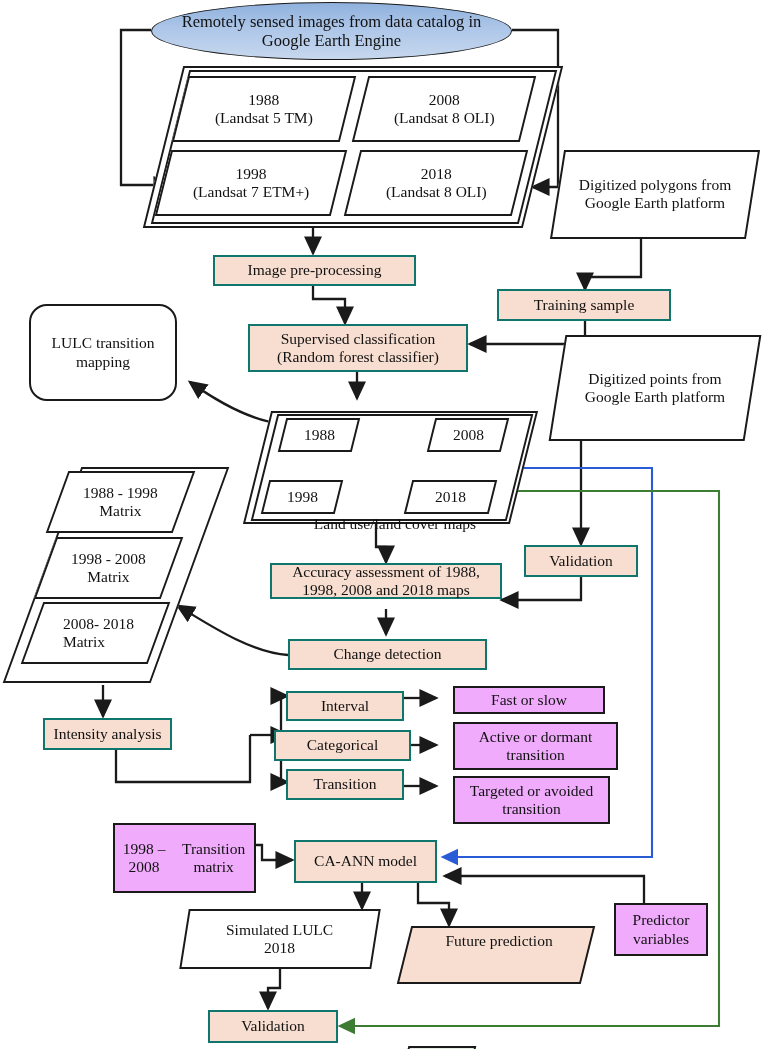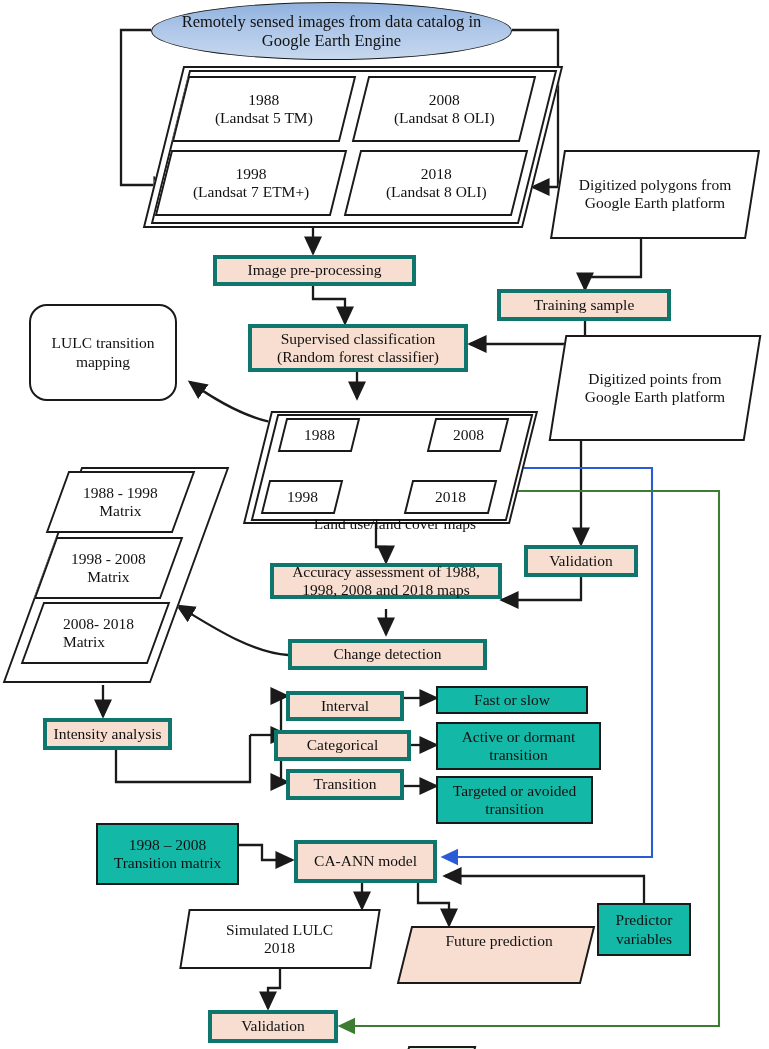--- a/index.html
+++ b/index.html
@@ -1,22 +1,22 @@
 <!DOCTYPE html>
 <html><head>
 <meta charset="utf-8">
 <style>
   html,body{margin:0;padding:0;background:#ffffff;}
   body{width:769px;height:1049px;position:relative;
        font-family:"Liberation Serif","DejaVu Serif",serif;color:#111;}
   #stage{position:absolute;left:0;top:0;width:769px;height:1049px;overflow:hidden;}
   .node{position:absolute;box-sizing:border-box;display:flex;align-items:center;
         justify-content:center;text-align:center;line-height:1.18;}
-  .rect{border:2px solid #1a1a1a;background:#14b8a6;}
-  .peach{border:4px solid #0f766e;background:#f8ded0;}
+  .rect{border:2px solid #1a1a1a;background:#f0abfc;margin-left:17px;}
+  .peach{border:2px solid #0f766e;background:#f8ded0;}
   .rounded{border:2px solid #1a1a1a;background:#fff;border-radius:18px;}
   .para{border:2px solid #1a1a1a;background:#fff;}
   .para-peach{border:2px solid #1a1a1a;background:#f8ded0;}
   .para-green{border:2px solid #1a1a1a;background:#e2efe0;}
   .sk{transform:skewX(-14deg);}
   .unsk{display:inline-block;transform:skewX(14deg);}
   .sk9{transform:skewX(-9deg);}
   .unsk9{display:inline-block;transform:skewX(9deg);}
   .sk20{transform:skewX(-20deg);}
   .unsk20{display:inline-block;transform:skewX(20deg);}
@@ -239,21 +239,21 @@
   <div class="node rect f16" style="left:436px;top:686px;width:152px;height:28px;">
     <span>Fast or slow</span>
   </div>
   <div class="node rect f16" style="left:436px;top:722px;width:165px;height:48px;">
     <span style="padding:0 4px;">Active or dormant transition</span>
   </div>
   <div class="node rect f16" style="left:436px;top:776px;width:157px;height:48px;">
     <span style="padding:0 12px;">Targeted or avoided transition</span>
   </div>
 
-  <div class="node rect f16" style="left:96px;top:823px;width:143px;height:62px;flex-direction:column;">
+  <div class="node rect f16" style="left:96px;top:823px;width:143px;height:70px;flex-direction:row;">
     <span>1998 – 2008</span>
     <span>Transition matrix</span>
   </div>
 
   <div class="node peach f16" style="left:294px;top:840px;width:143px;height:43px;">
     <span>CA-ANN model</span>
   </div>
 
   <div class="node rect f16" style="left:597px;top:903px;width:94px;height:53px;flex-direction:column;">
     <span style="padding:0 4px;">Predictor variables</span>

